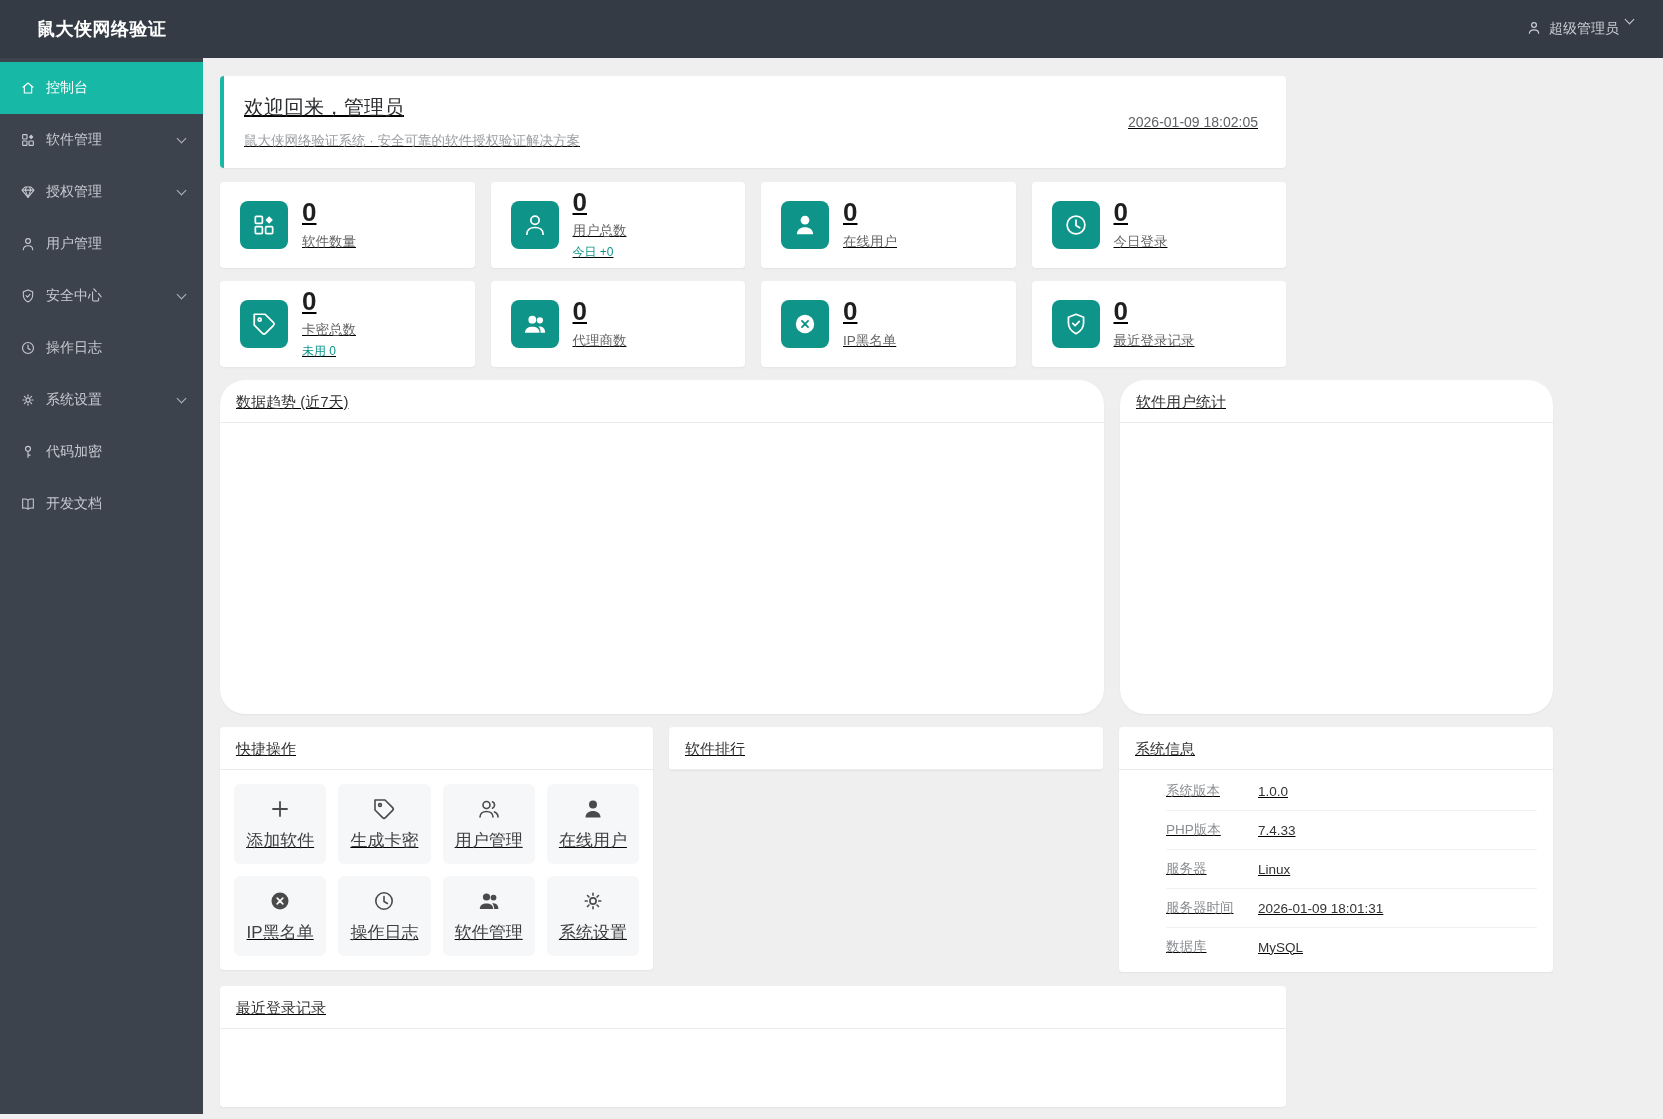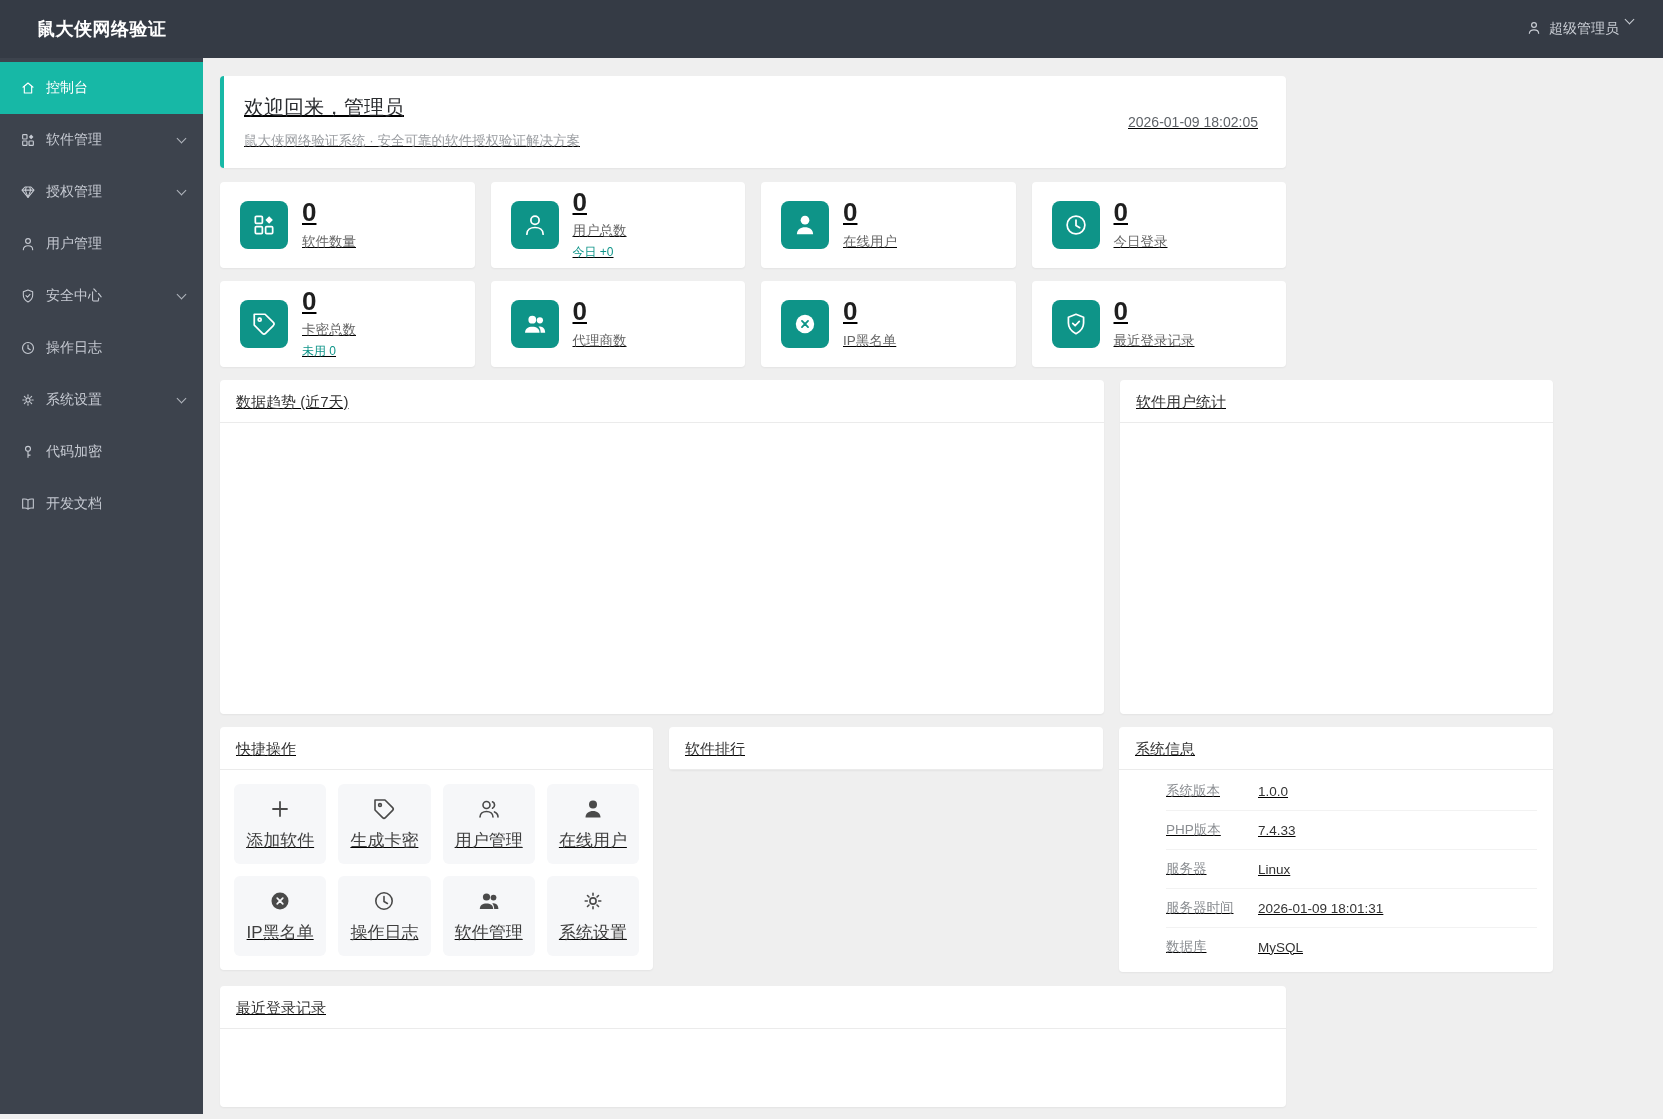--- a/index.html
+++ b/index.html
@@ -34,21 +34,21 @@
   .stat { height:86px; display:flex; align-items:center; padding:0 20px; cursor:pointer; }
   .stat .tile { width:48px; height:48px; border-radius:8px; background:#0e9488; display:flex; align-items:center; justify-content:center; margin-right:14px; flex:0 0 48px; }
   .stat .txt { display:flex; flex-direction:column; justify-content:center; }
   .stat .val { font-size:26px; font-weight:700; color:#1f1f1f; line-height:1.05; }
   .stat .lbl { font-size:13.5px; color:#666; margin-top:6px; }
   .stat .sub { font-size:12px; color:#0d9488; margin-top:4px; }
 
   .charts { display:grid; grid-template-columns:884px 433px; gap:16px; margin-bottom:13px; }
   .panel-h { height:43px; line-height:43px; padding:0 16px; font-size:15px; font-weight:500; color:#333; border-bottom:1px solid #ebebeb; }
   .chart-body { height:290px; }
-  .charts .card { height:334px; }
+  .charts .card { height:334px;border-radius:25px; }
 
   .bottomrow { display:grid; grid-template-columns:433px 434px 434px; gap:16px; margin-bottom:14px; align-items:start; }
   .qa-grid { padding:14px; display:grid; grid-template-columns:repeat(4,1fr); gap:12px; }
   .qa { height:80px; background:#f6f7f9; border-radius:6px; display:flex; flex-direction:column; align-items:center; justify-content:center; gap:8px; cursor:pointer; }
   .qa span { font-size:17px; color:#3f3f3f; }
   .ranking-body { height:90px; display:flex; align-items:center; justify-content:center; }
   .empty { color:#9aa0a6; font-size:14px; }
   .info-body { padding:2px 16px 6px;margin-left:31px; }
   .info-row { display:flex; align-items:center; padding:10px 0; border-bottom:1px solid #f2f2f2; font-size:13.5px; }
   .info-row:last-child { border-bottom:none; }

